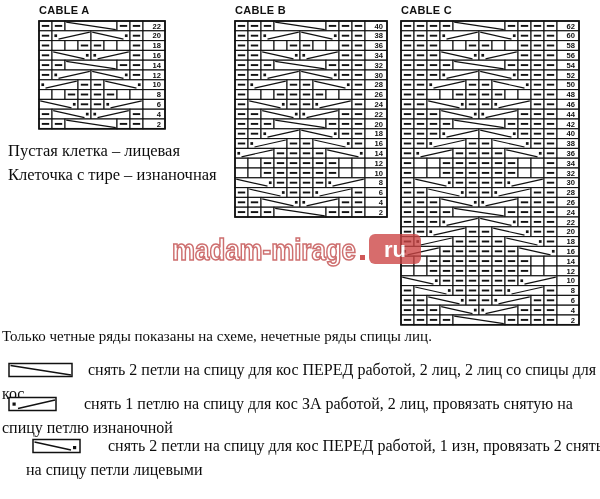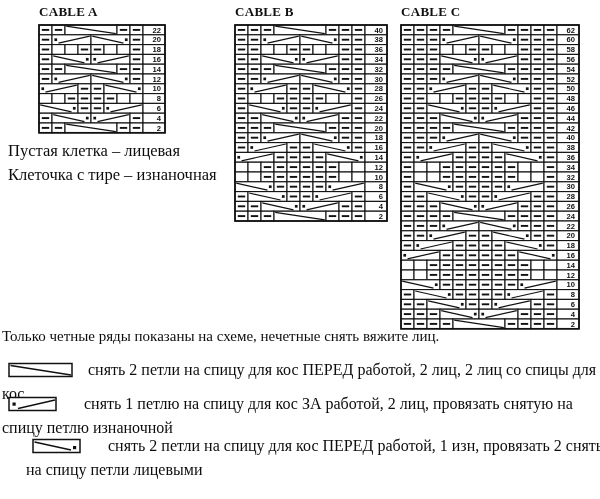--- a/index.html
+++ b/index.html
@@ -1,19 +1,19 @@
 <!DOCTYPE html>
 <html><head>
 <meta charset="utf-8">
 <style>
   html,body{margin:0;padding:0;background:#fff;}
   .stage{position:relative;width:600px;height:499px;background:#fff;overflow:hidden;
          font-family:"Liberation Serif",serif;color:#111;}
   .chart{position:absolute;}
-  .chart-label{font-family:Liberation Serif, serif;font-weight:bold;font-size:13px;
+  .chart-label{font-family:Liberation Sans, sans-serif;font-weight:bold;font-size:11px;
                letter-spacing:.3px;color:#111;margin:0 0 4px 1px;}
   .note{position:absolute;font-size:16.5px;color:#0d0d0d;white-space:nowrap;}
   .rows-note{position:absolute;left:2px;top:328px;font-size:15px;color:#0d0d0d;white-space:nowrap;}
   .legend-item{position:absolute;left:2px;width:596px;font-size:16px;line-height:24px;color:#0d0d0d;}
   .legend-item svg{vertical-align:-3px;}
   .lsym1{margin:0 14px 0 6px;}
   .lsym{margin:0 26px 0 6px;}
   .watermark{position:absolute;left:170px;top:230px;opacity:.9;}
 </style>
 </head>
@@ -1134,22 +1134,30 @@
         <rect x="146.8" y="298.95" width="7.4" height="1.9" fill="#111"></rect>
         <rect x="157" y="295" width="22" height="9.8" fill="#fff" stroke="#111" stroke-width="1.1"></rect>
         <text x="175" y="302.6" text-anchor="end" font-family="Liberation Sans, sans-serif" font-size="7.6" font-weight="bold" fill="#111">2</text>
         <rect x="1" y="1" width="178" height="303.8" fill="none" stroke="#111" stroke-width="1.7"></rect>
       </svg>
   </div>
 
   <div class="note" style="left:8px;top:165px;">Клеточка с тире – изнаночная</div>
   <div class="note" style="left:8px;top:141px;">Пустая клетка – лицевая</div>
 
+  <div class="watermark">
+    <svg width="256" height="38" viewBox="0 0 256 38">
+      <text x="2" y="30" font-family="Liberation Sans, sans-serif" font-weight="bold" font-size="29" fill="#ffffff" stroke-width="1.6" textLength="184" lengthAdjust="spacingAndGlyphs" stroke="#c96060">madam-mirage</text>
+      <rect x="190" y="25" width="5" height="5" fill="#cc4545"></rect>
+      <rect x="199" y="4" width="52" height="30" rx="6" fill-opacity="0.88" fill="#cc4545"></rect>
+      <text x="225" y="27" text-anchor="middle" font-family="Liberation Sans, sans-serif" font-weight="bold" font-size="22" fill="#ffffff">ru</text>
+    </svg>
+  </div>
 
-  <div class="rows-note">Только четные ряды показаны на схеме, нечетные снять вяжите лиц.</div>
+  <div class="rows-note">Только четные ряды показаны на схеме, нечетные ряды спицы лиц.</div>
 
   <div class="legend-item" style="top:358px;">
     <svg class="lsym1" width="66" height="16" viewBox="0 0 66 16">
       <rect x="1" y="1.5" width="63" height="13" fill="#fff" stroke="#111" stroke-width="1.5"></rect>
       <line x1="2.5" y1="3.5" x2="63" y2="13" stroke="#111" stroke-width="1.4"></line>
     </svg><span>снять 2 петли на спицу для кос ПЕРЕД работой, 2 лиц, 2 лиц со спицы для кос</span>
   </div>
 
   <div class="legend-item" style="top:392px;">
     <svg class="lsym" width="50" height="16" viewBox="0 0 50 16">

